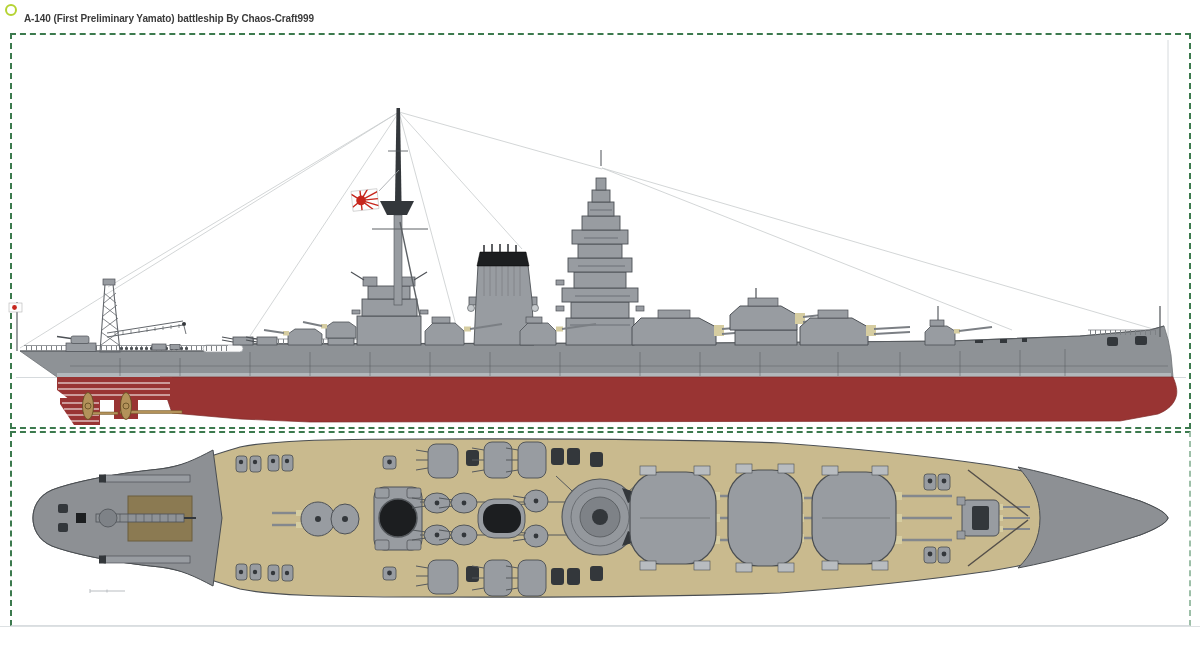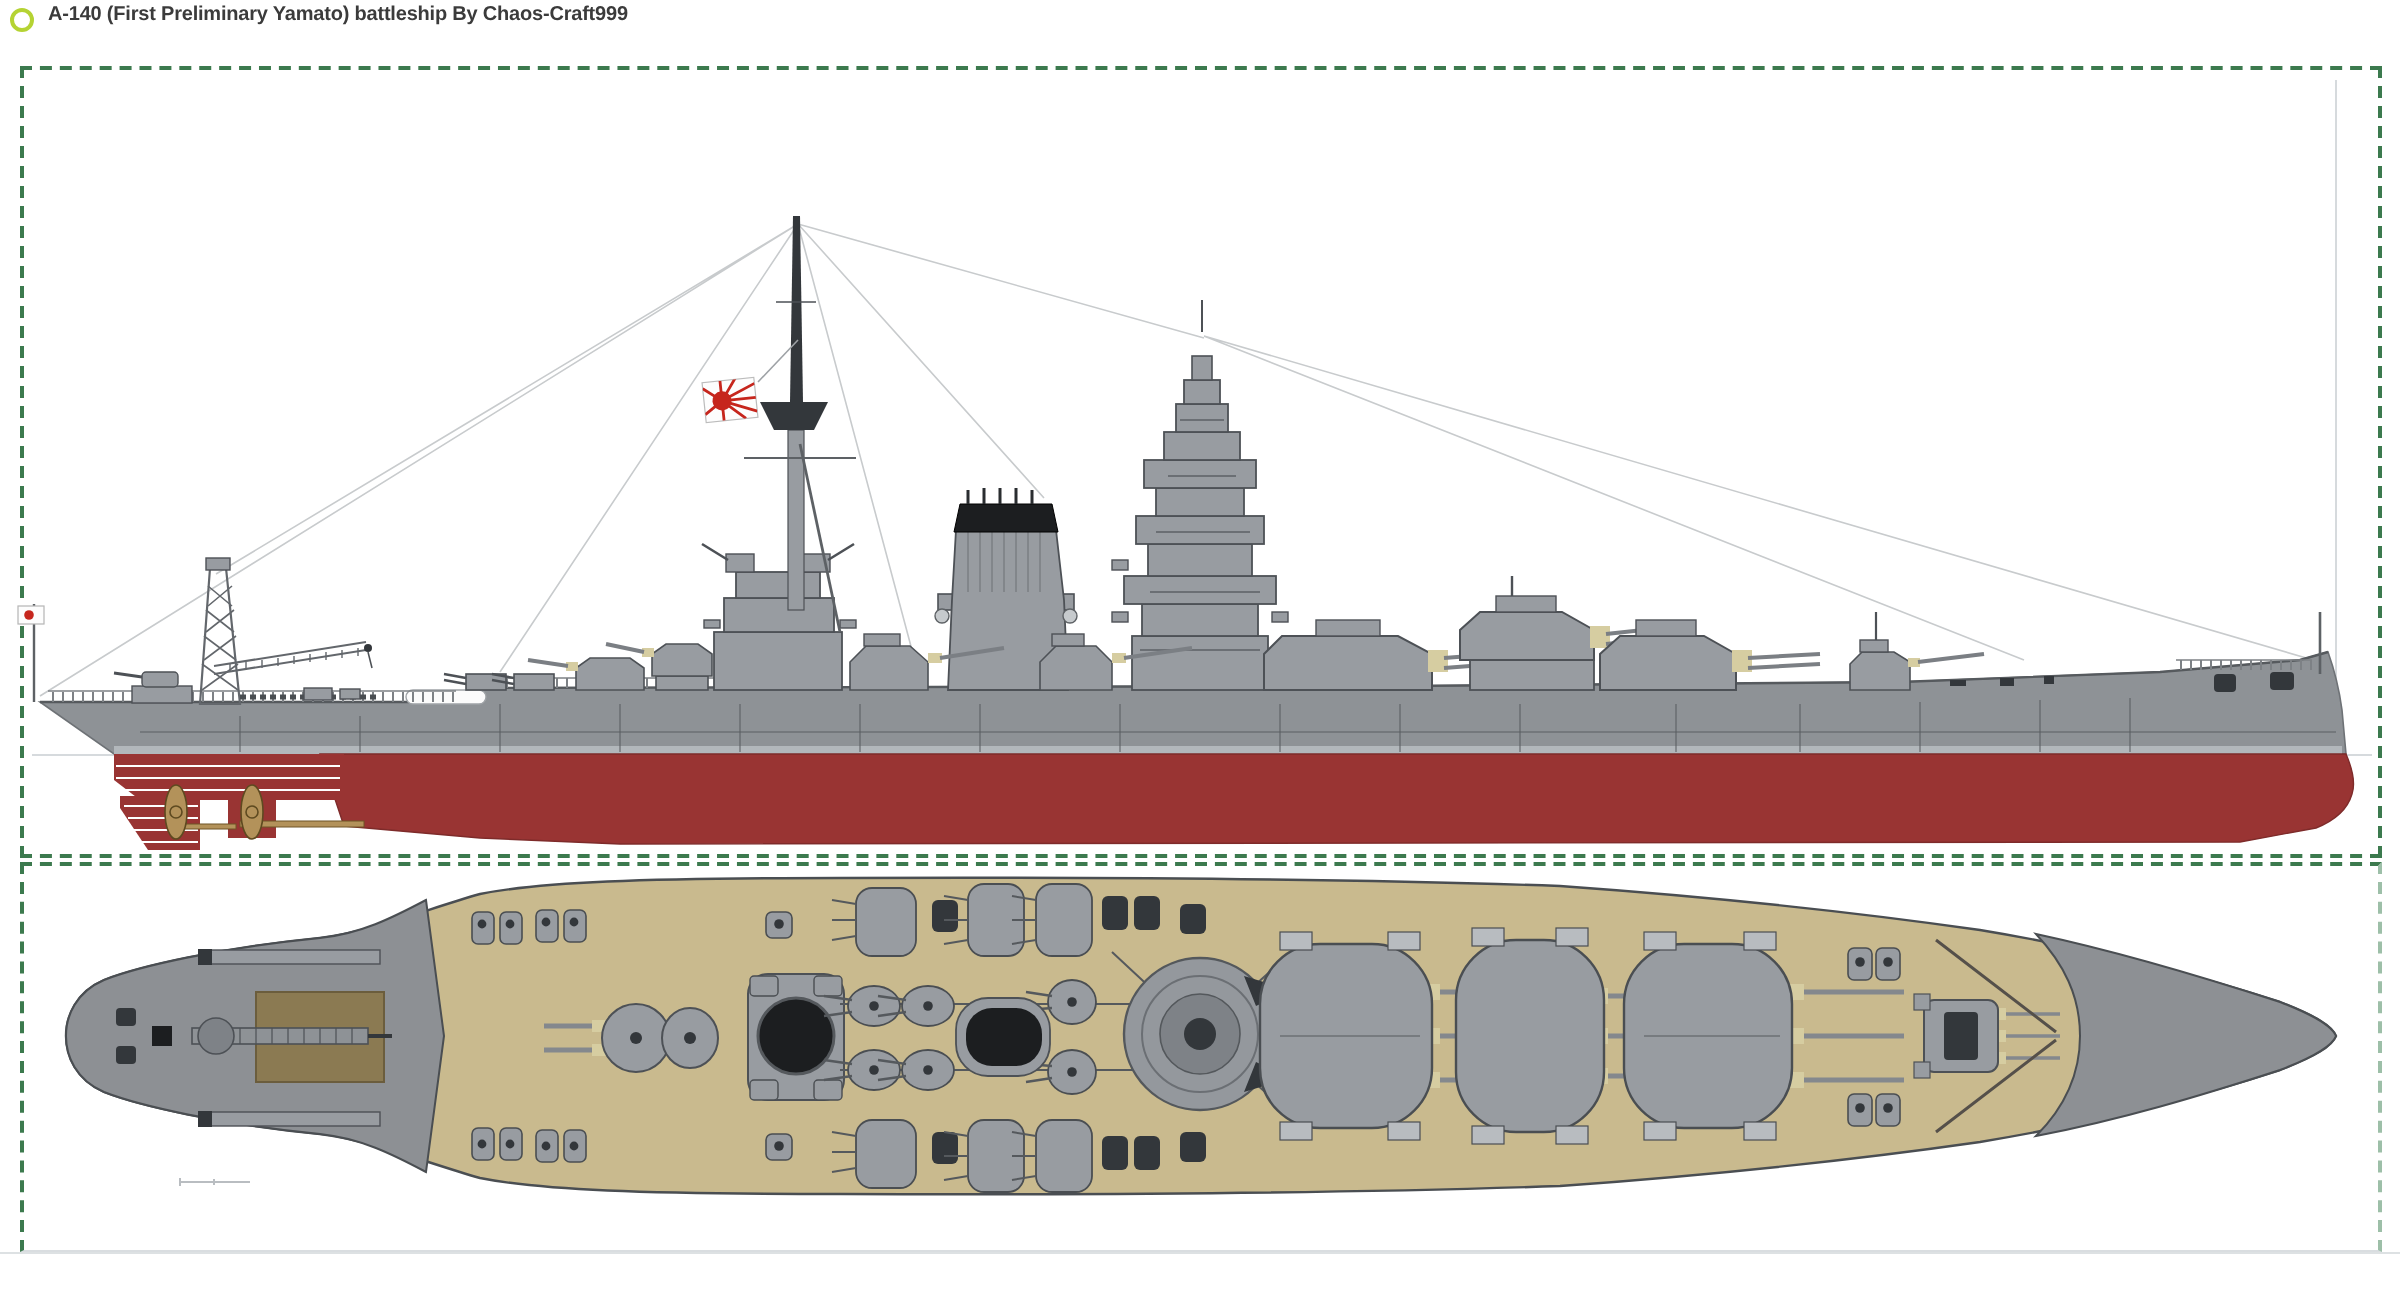--- a/index.html
+++ b/index.html
@@ -2,21 +2,21 @@
 <html style="--c-bullet-green: #b5d333; --c-title-color: #3b3b3b; --c-border-green: #3c7a4e; --c-hull-gray: #8e9296; --c-boot-stripe: #b2b7bb; --c-hull-red: #993433; --c-structure-gray: #989ca1; --c-line-dark: #4d5156; --c-dark-detail: #33373b; --c-deck-tan: #c9ba8e; --c-deck-brown: #8b7a52; --c-plan-gray: #8d9094; --c-funnel-black: #1c1e20; --c-brass: #b3925a; --c-blast-bag: #d6cda1; --c-flag-red: #c6261d; --c-rigging: #c8cbcd;"><head>
 <meta charset="utf-8">
 <style>
   html,body{margin:0;padding:0;background:#fff;}
   #stage{position:relative;width:1200px;height:651px;background:#fff;overflow:hidden;
          font-family:"Liberation Sans",sans-serif;}
   
   #hdr{position:absolute;left:0;top:0;width:1200px;height:30px;}
   #bullet{position:absolute;left:5px;top:4px;width:12px;height:12px;border-radius:50%;
           background:#fff;border:2.5px solid var(--c-bullet-green,#b5d333);box-sizing:border-box;}
-  #title{position:absolute;left:24px;top:2px;font-size:10px;font-weight:bold;
+  #title{position:absolute;left:24px;top:13px;font-size:10px;font-weight:bold;
          color:var(--c-title-color,#3b3b3b);letter-spacing:-.1px;white-space:nowrap;}
   
   .selbox{position:absolute;background:#fff;box-sizing:border-box;}
   #box-side{left:10px;top:33px;width:1181px;height:396px;border:2px dashed var(--c-border-green,#3c7a4e);}
   #box-plan{left:10px;top:431px;width:1181px;height:195px;
             border-top:2px dashed var(--c-border-green,#3c7a4e);
             border-left:2px dashed var(--c-border-green,#3c7a4e);
             border-right:2px dashed #9dbfa8;border-bottom:1px solid #d9dde0;}
   #canvas-bottom-edge{position:absolute;left:0;top:626px;width:1200px;height:1px;background:#dde1e3;}
   #art{position:absolute;left:0;top:0;pointer-events:none;}

